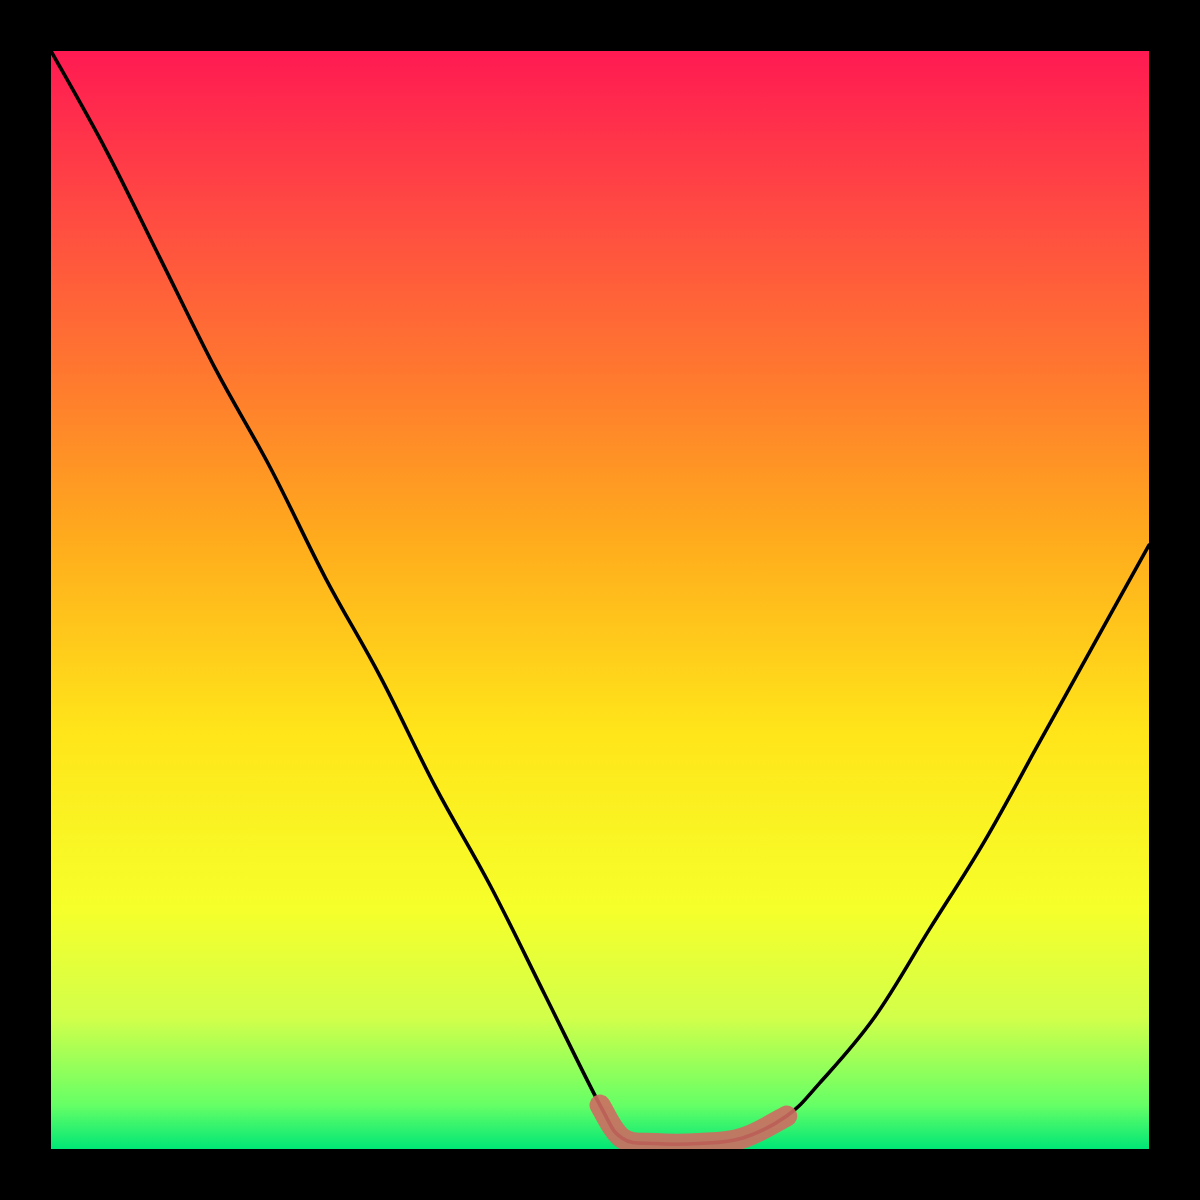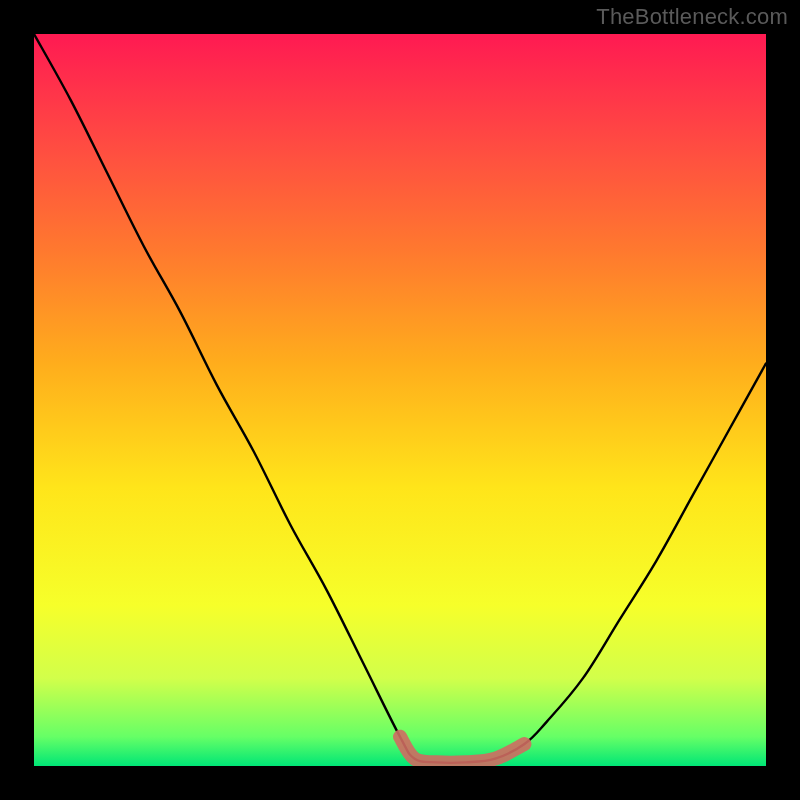--- a/index.html
+++ b/index.html
@@ -57,14 +57,13 @@
 </head>
 <body>
 
 <div class="frame">
   <div class="plot-area">
     <svg viewBox="0 0 732 732" preserveAspectRatio="none">
       <path id="main-curve" fill="none" stroke="#000000" stroke-width="2.4" stroke-linecap="round" stroke-linejoin="round" d="M 0 0 C 6.588 11.8584 23.424 40.845600000000005 36.6 65.88 C 49.776 90.91439999999999 60.02400000000001 112.72799999999994 73.2 139.07999999999993 C 86.376 165.43199999999993 96.624 187.24559999999997 109.8 212.27999999999997 C 122.976 237.31439999999998 133.22400000000002 253.12560000000002 146.4 278.16 C 159.576 303.19440000000003 169.824 326.3256 183 351.36 C 196.176 376.3944 206.424 392.2056 219.6 417.24 C 232.77599999999998 442.2744 243.024 465.4056 256.2 490.44 C 269.376 515.4744 279.624 531.2855999999999 292.8 556.3199999999999 C 305.976 581.3543999999999 316.22400000000005 603.168 329.40000000000003 629.52 C 342.576 655.872 356.7768 685.5912000000001 366 702.72 C 375.2232 719.8488 374.05199999999996 720.0684 380.64 724.68 C 387.228 729.2915999999999 393.3768 727.6812 402.6 728.34 C 411.82320000000004 728.9988000000001 421.3392 728.9988000000001 431.88 728.34 C 442.4208 727.6812 450.61920000000003 727.9739999999999 461.16 724.68 C 471.7008 721.386 481.21680000000003 716.6279999999999 490.44000000000005 710.04 C 499.6632000000001 703.452 501.8592 699.9384 512.4 688.08 C 522.9408 676.2216000000001 535.824 662.6064 549 644.16 C 562.176 625.7135999999999 572.424 606.6816 585.6 585.6 C 598.7760000000001 564.5184 609.0239999999999 549.4391999999999 622.1999999999999 527.04 C 635.376 504.64079999999996 645.624 484.8768 658.8000000000001 461.16 C 671.9760000000001 437.44320000000005 682.2239999999999 418.9968 695.4 395.28 C 708.576 371.56319999999994 725.412 341.2584 732 329.4"></path>
       <path id="base-highlight" fill="none" stroke="#cf6b62" stroke-width="14" stroke-linecap="round" stroke-linejoin="round" opacity="0.9" d="M 366 702.72 C 368.6352 706.6728 374.05199999999996 720.0684 380.64 724.68 C 387.228 729.2915999999999 393.3768 727.6812 402.6 728.34 C 411.82320000000004 728.9988000000001 421.3392 728.9988000000001 431.88 728.34 C 442.4208 727.6812 450.61920000000003 727.9739999999999 461.16 724.68 C 471.7008 721.386 485.16960000000006 712.6751999999999 490.44000000000005 710.04"></path>
     </svg>
   </div>
-  <div class="watermark">TheBottleneck.com</div>
 </div>
 
 </body></html>

